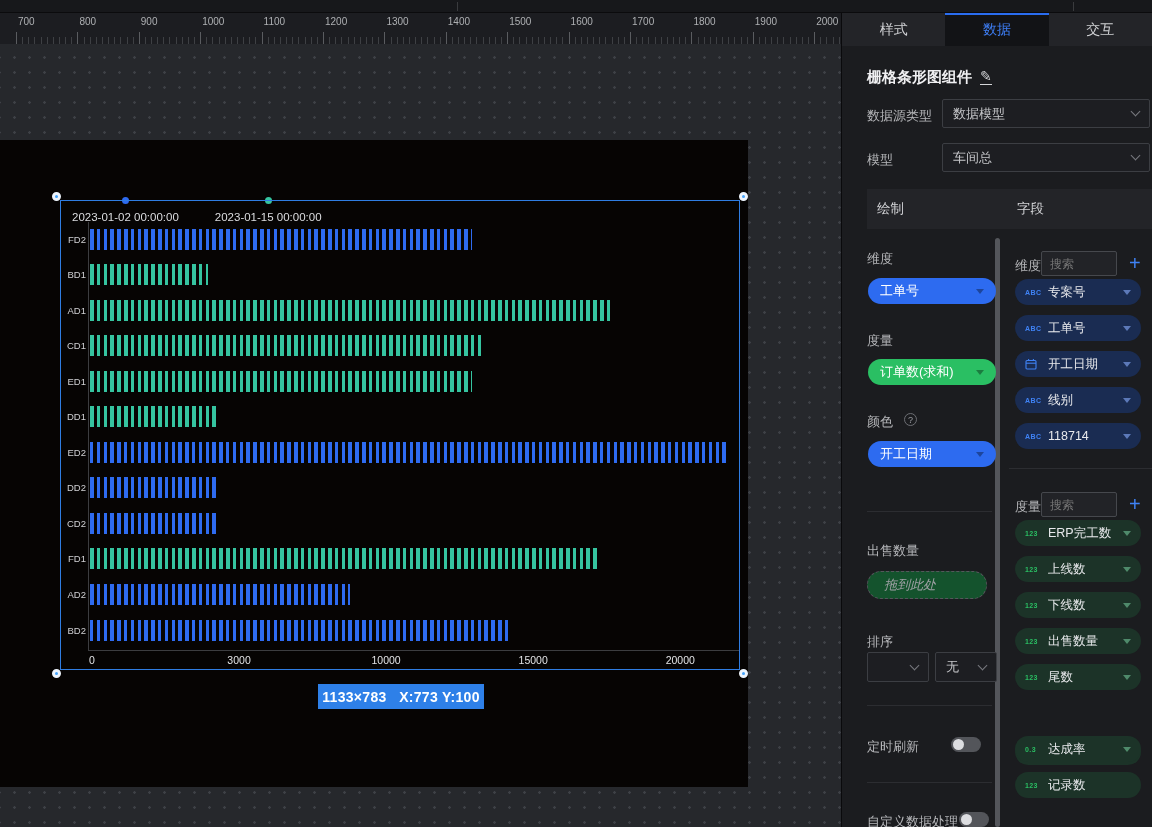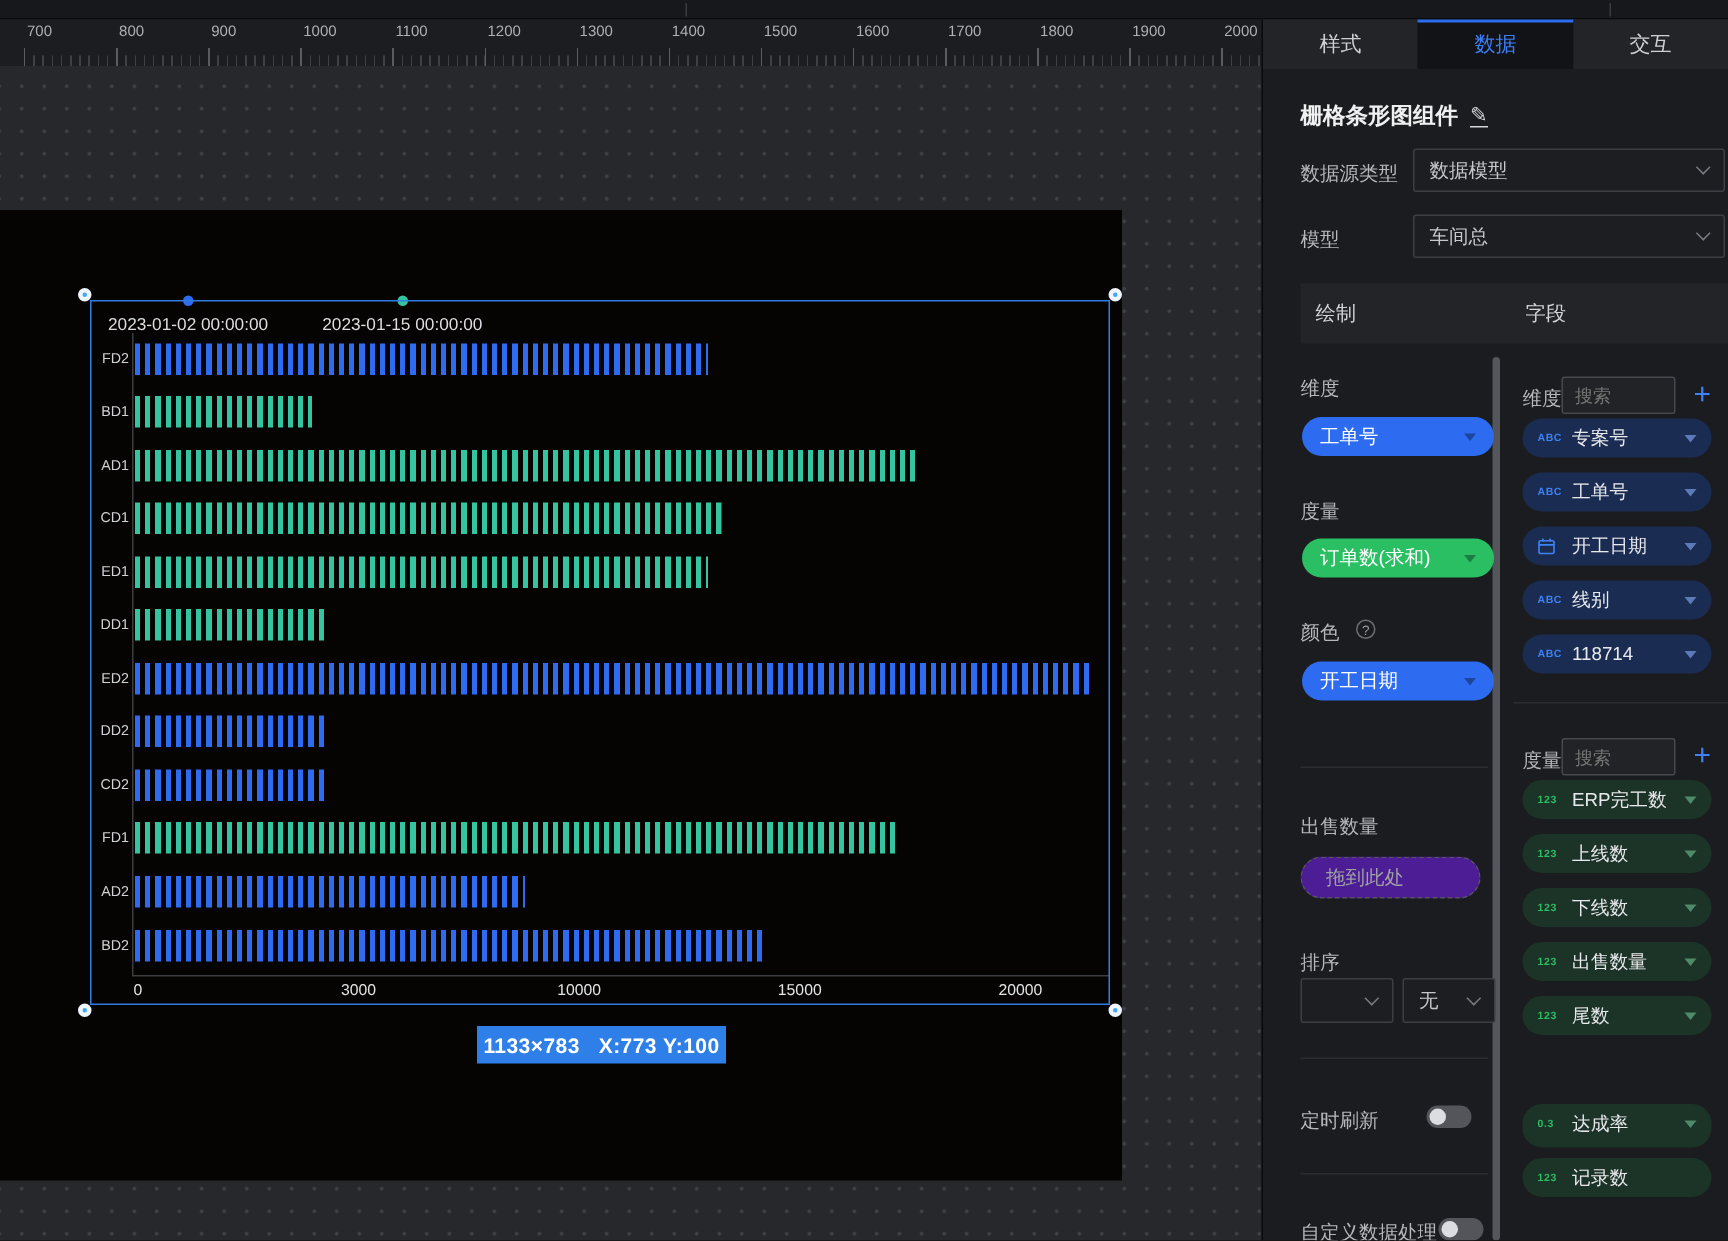--- a/index.html
+++ b/index.html
@@ -72,21 +72,21 @@
   .pill { position:absolute; left:26px; width:128px; height:26px; border-radius:13px; display:flex; align-items:center;
     padding:0 12px; color:#fff; font-size:13px; cursor:pointer; }
   .pill .tri { margin-left:auto; width:0; height:0; border-left:4px solid transparent; border-right:4px solid transparent; border-top:5px solid rgba(0,0,0,0.35); }
 
   .help { position:absolute; width:13px; height:13px; border:1px solid #6c6e73; border-radius:50%; color:#9a9ca1; font-size:9px; text-align:center; line-height:12px; }
 
   .divider-l { position:absolute; left:25px; width:125px; height:1px; background:#2c2d31; }
   .divider-r { position:absolute; left:167px; width:144px; height:1px; background:#2c2d31; }
 
   .dropzone { position:absolute; left:25px; top:558px; width:120px; height:28px; border:1px dashed #55575c; border-radius:14px;
-    background:#4c1d95; color:#9fa1a5; font-size:13px; display:flex; align-items:center; padding-left:16px; }
+    background:#14532d; color:#9fa1a5; font-size:13px; display:flex; align-items:center; padding-left:16px;font-style:italic; }
 
   .toggle { position:absolute; width:30px; height:15px; border-radius:8px; background:#53555a; cursor:pointer; }
   .toggle::after { content:""; position:absolute; left:2px; top:2px; width:11px; height:11px; border-radius:50%; background:#dcdde0; }
 
   .search { position:absolute; width:76px; height:25px; background:#222327; border:1px solid #46484d; border-radius:2px;
     color:#6f7176; font-size:12px; padding:0 8px; font-family:"Liberation Sans", sans-serif; }
   .plus { position:absolute; color:#3f82f5; font-size:20px; font-weight:300; cursor:pointer; line-height:20px; }
 
   .fpill { position:absolute; left:173px; width:126px; height:26px; border-radius:13px; display:flex; align-items:center; padding:0 10px; cursor:pointer; }
   .fpill.dim { background:#1a2c52; }

